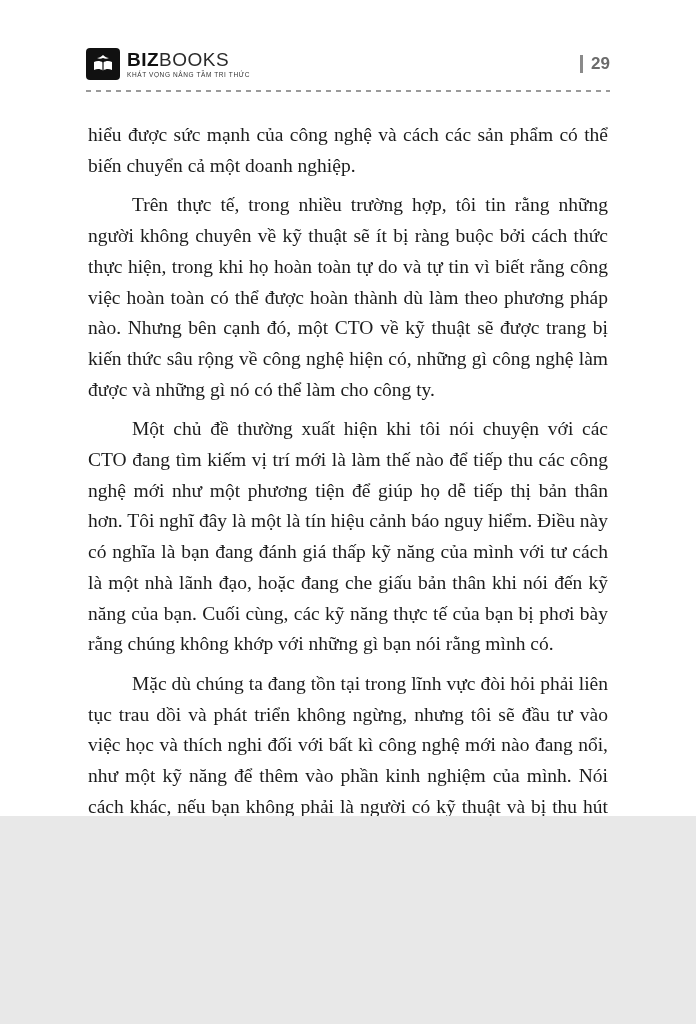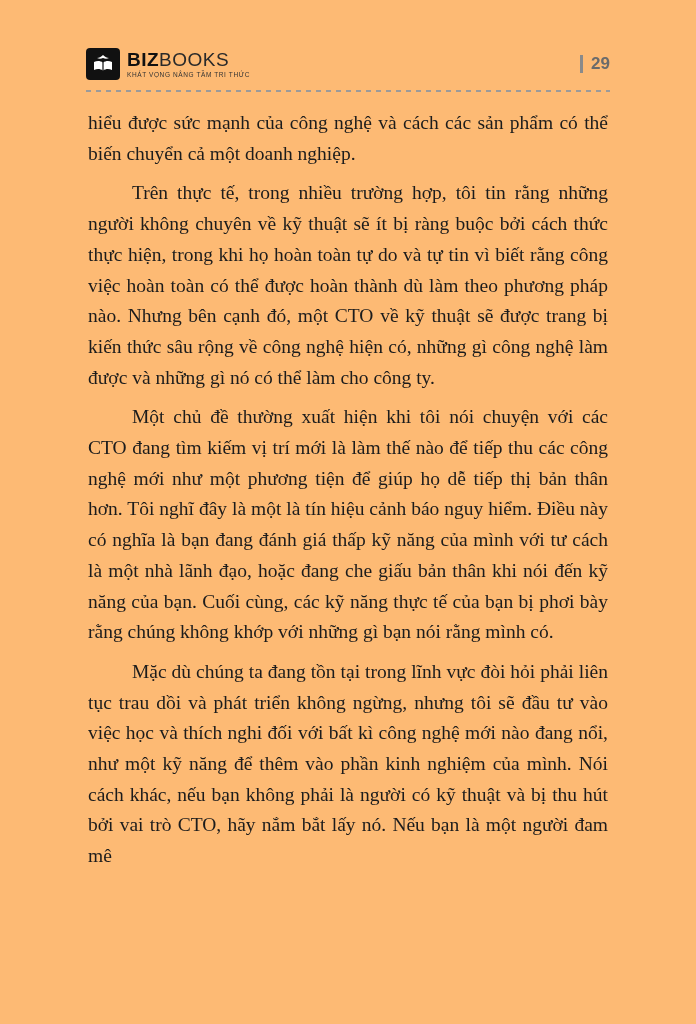--- a/index.html
+++ b/index.html
@@ -3,23 +3,23 @@
 <meta charset="utf-8">
 <style>
   html, body {
     margin: 0;
     padding: 0;
     background: #e8e8e8;
   }
   .page {
     position: relative;
     width: 696px;
-    height: 1024px;
+    height: 816px;
     margin: 0 auto;
-    background: #fdba74;
+    background: #ffffff;
     overflow: hidden;
     box-sizing: border-box;
   }
 
   
   .header {
     position: absolute;
     top: 44px;
     left: 86px;
     right: 86px;
@@ -93,21 +93,21 @@
     background: repeating-linear-gradient(
       to right,
       #9a9a9a 0px, #9a9a9a 5px,
       transparent 5px, transparent 10px
     );
   }
 
   
   .content {
     position: absolute;
-    top: 108px;
+    top: 120px;
     left: 88px;
     width: 520px;
     font-family: "Liberation Serif", "DejaVu Serif", serif;
     font-size: 19.5px;
     line-height: 30.7px;
     color: #1c1c1c;
     text-align: justify;
   }
   .content p {
     margin: 0 0 9px 0;

